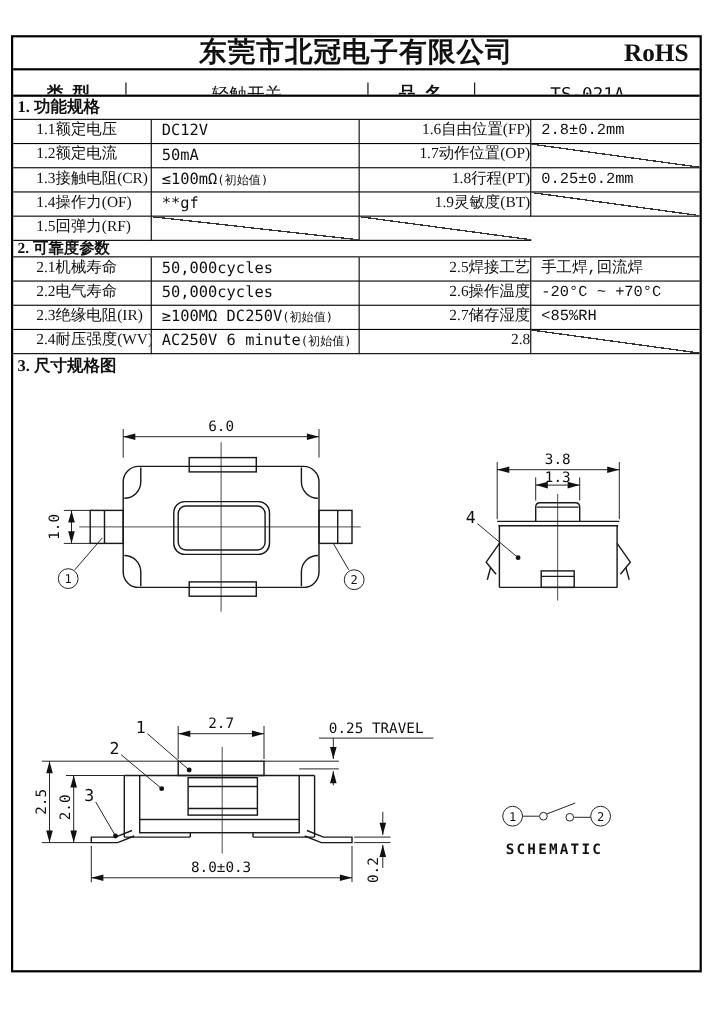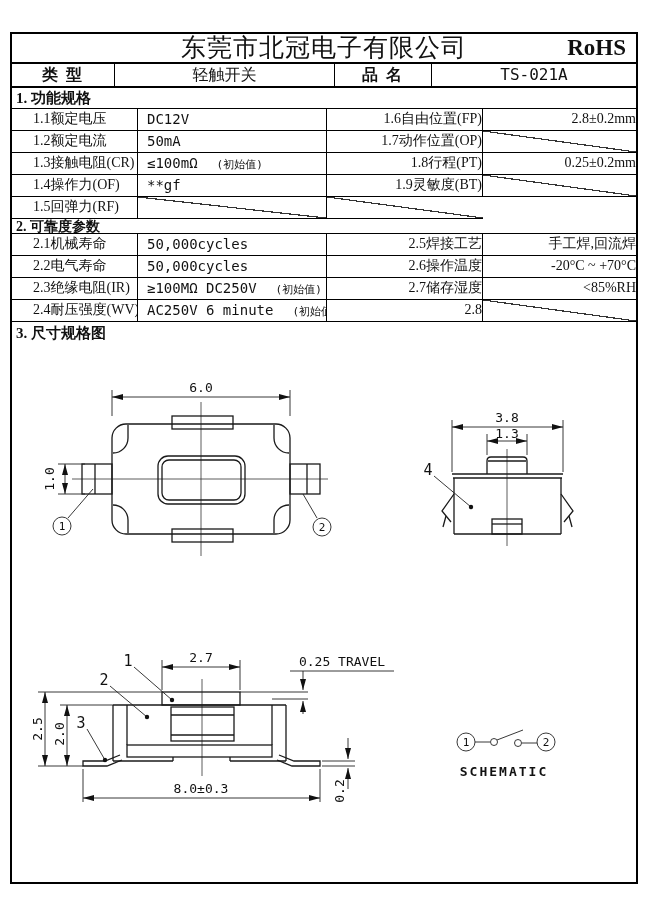--- a/index.html
+++ b/index.html
@@ -9,47 +9,47 @@
     -webkit-font-smoothing:antialiased;
   }
   .sheet{
     position:absolute;left:10px;top:32px;width:628px;height:852px;
     border:2px solid #000;box-sizing:border-box;background:#fff;
   }
   
   .title-row{position:relative;height:28px;border-bottom:2px solid #000;}
   .company{
     position:absolute;left:0;right:0;top:0;text-align:center;
-    font-size:25px;font-weight:normal;letter-spacing:1px;line-height:28px;
+    font-size:25px;font-weight:bold;letter-spacing:1px;line-height:28px;
   }
   .rohs{
     position:absolute;right:10px;top:0;font-size:23px;font-weight:bold;
     font-family:"Liberation Serif",serif;line-height:28px;
   }
   .type-row{display:grid;grid-template-columns:103px 220px 97px 1fr;height:22px;border-bottom:2px solid #000;}
-  .type-row>div{border-right:1px solid #000;text-align:center;font-size:16px;line-height:22px;overflow:hidden;}
+  .type-row>div{border-right:1px solid #000;text-align:center;font-size:16px;line-height:22px;overflow:hidden;margin-top:11px;}
   .type-row>div:last-child{border-right:none;}
   .hcell{font-weight:bold;letter-spacing:2px;}
   .vcell{font-family:"DejaVu Sans Mono","Liberation Mono",monospace;font-size:15px;}
   
   .sec{font-size:15px;font-weight:bold;padding-left:4px;box-sizing:border-box;}
   .sec1{height:21px;line-height:21px;border-bottom:1px solid #000;}
   .sec2{height:15px;line-height:15px;border-bottom:1px solid #000;font-size:14px;}
   .sec3{height:24px;line-height:22px;}
   
   .spec{display:grid;grid-template-columns:126px 189px 156px 1fr;}
   .spec>div{
     height:22px;box-sizing:border-box;border-bottom:1px solid #000;
     font-size:14px;line-height:20px;white-space:nowrap;overflow:hidden;
   }
   .c1{padding-left:21px;border-right:1px solid #000;}
   .c2{padding-left:9px;border-right:1px solid #000;font-family:"DejaVu Sans Mono","Liberation Mono",monospace;font-size:13.5px;}
   .c3{padding-left:5px;border-right:1px solid #000;text-align:right;}
-  .c4{padding-left:9px;font-family:Liberation Serif, serif;font-size:13.5px;text-align:right;}
-  .note{font-size:11px;padding-left:19px;}
+  .c4{padding-left:9px;font-family:Liberation Mono, monospace;font-size:13.5px;}
+  .note{font-size:11px;}
   .diag{
     background-image:linear-gradient(to top right,
       transparent calc(50% - 0.6px), #333 calc(50% - 0.6px),
       #333 calc(50% + 0.6px), transparent calc(50% + 0.6px));
   }
   
   .draw{position:relative;height:537px;padding-left:21px;}
   .draw svg{position:absolute;left:0;top:0;}
   .ln{stroke:#1a1a1a;stroke-width:1.3;fill:none;}
   .tn{stroke:#222;stroke-width:0.9;fill:none;}

